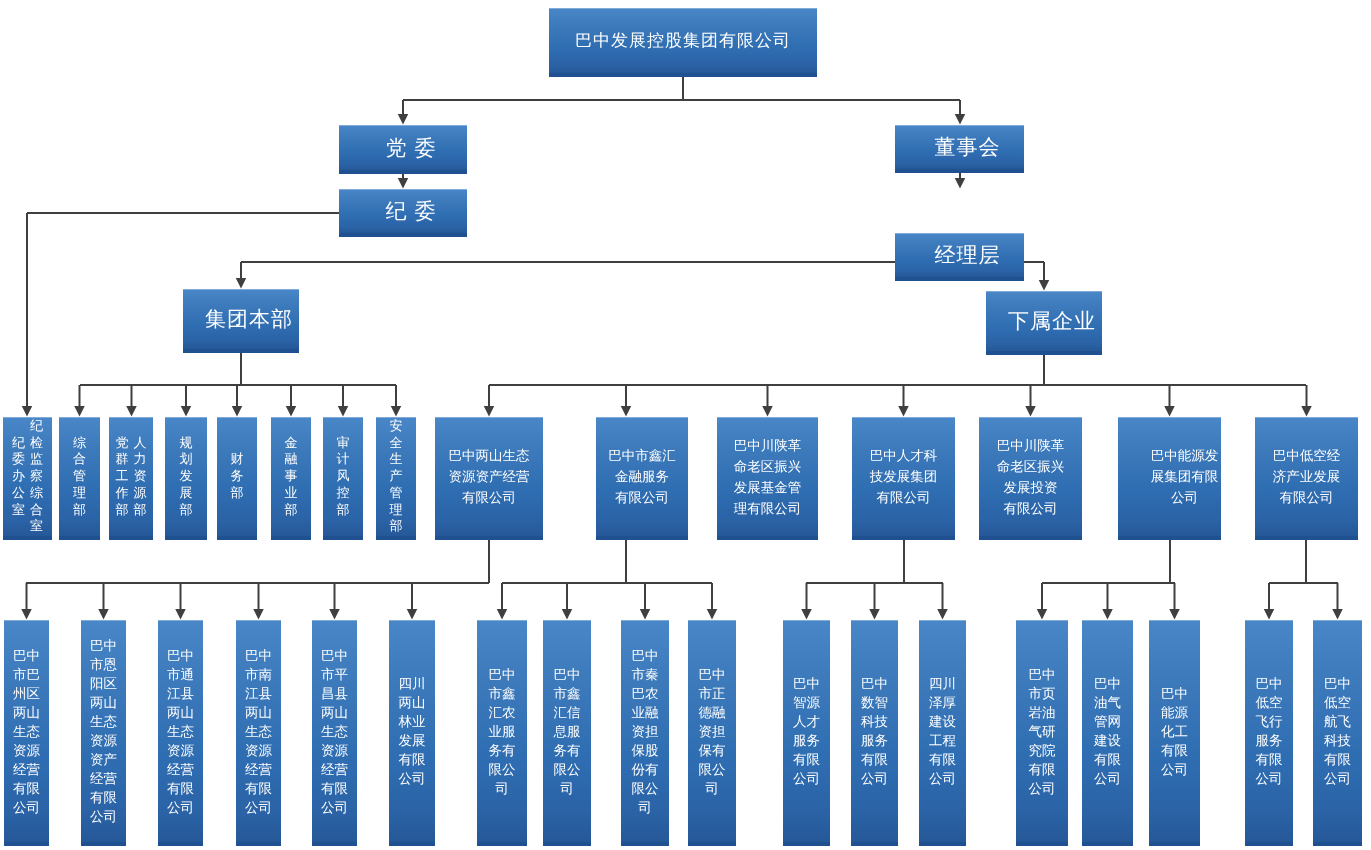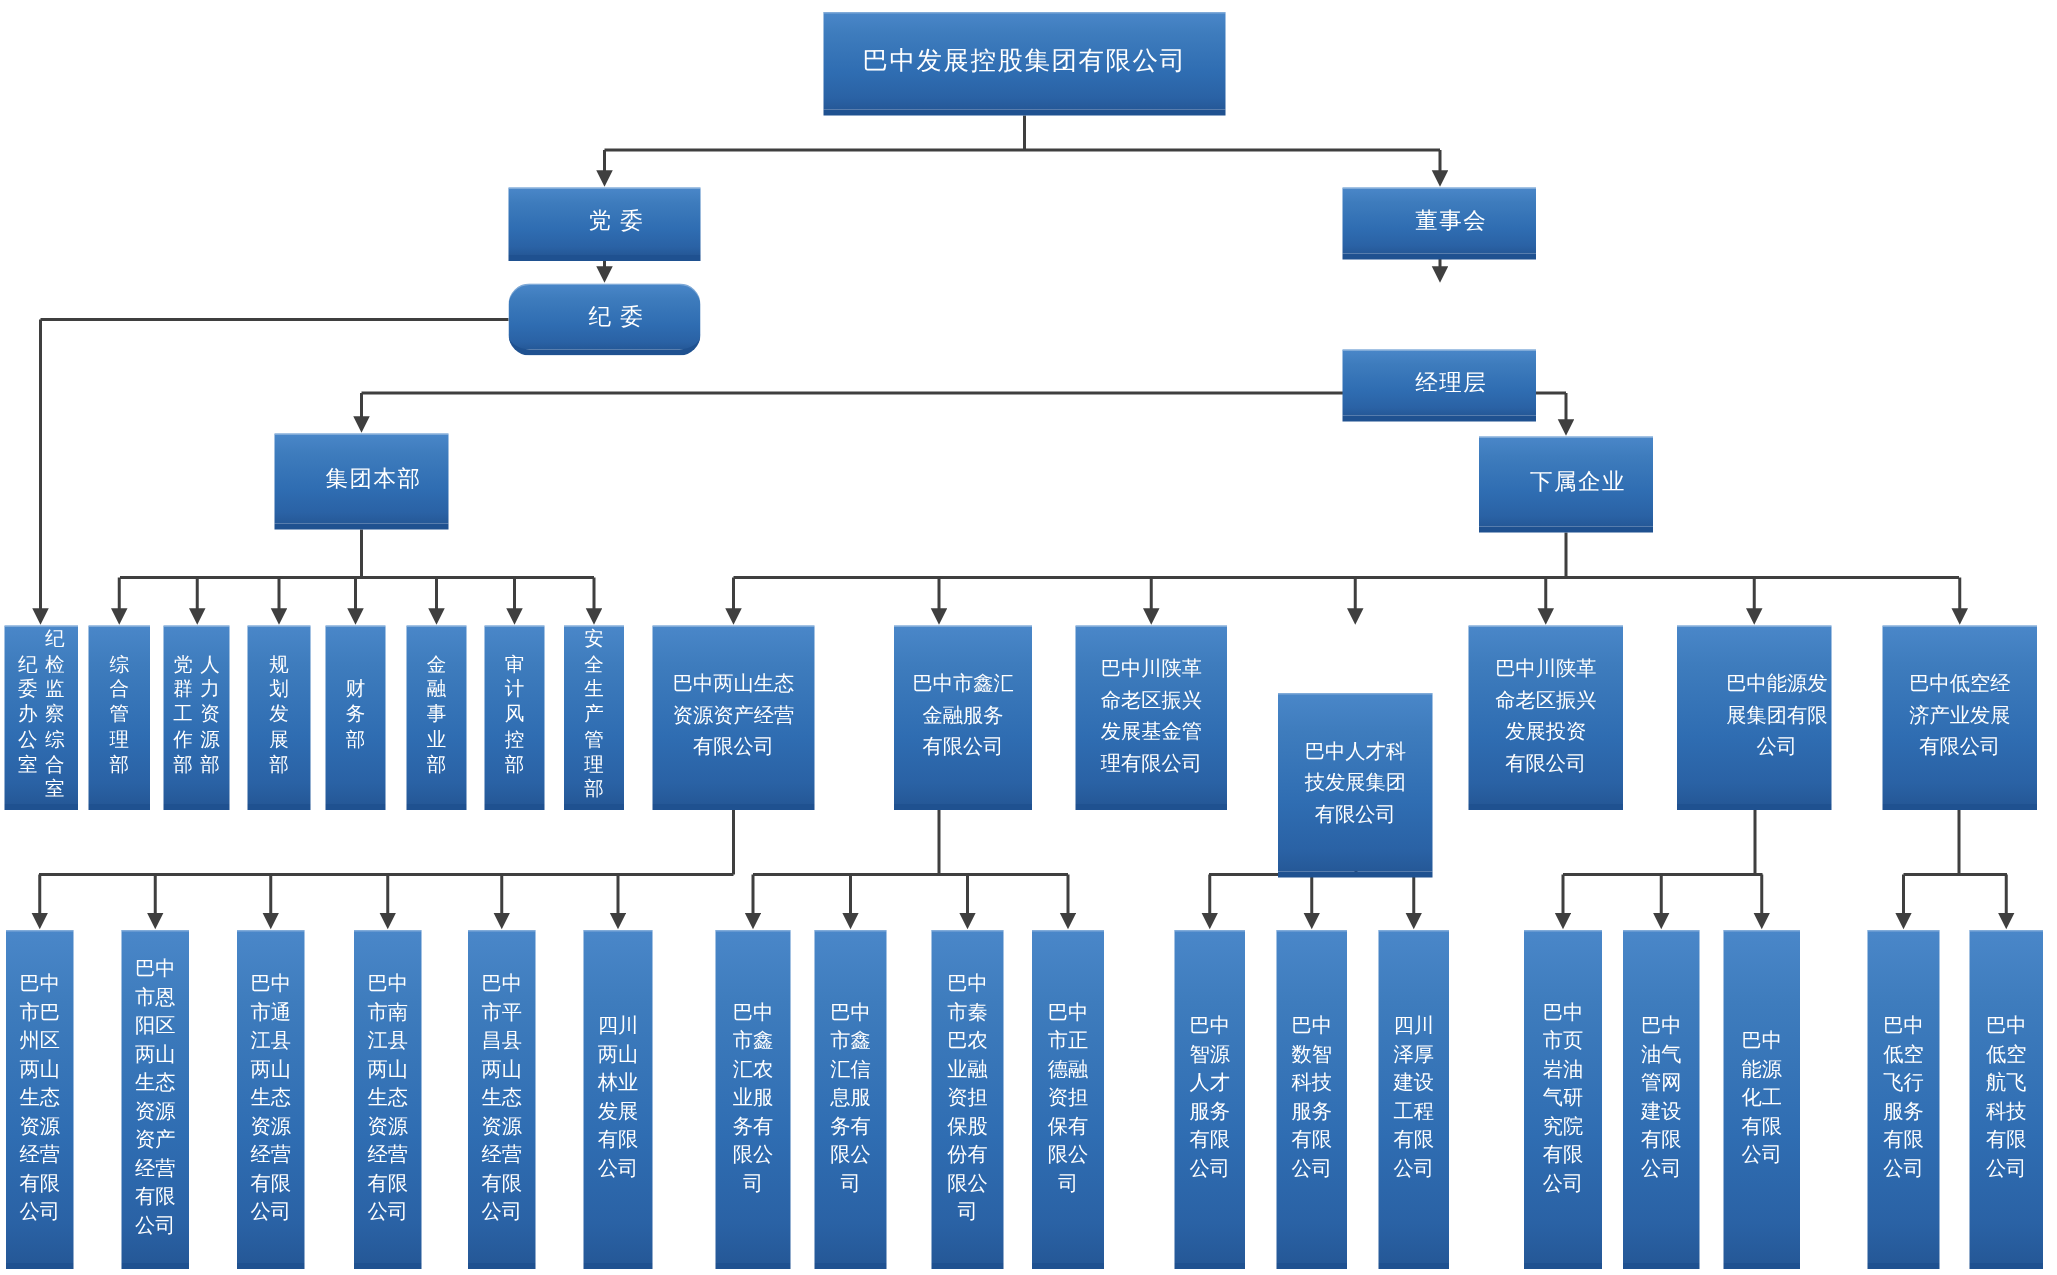--- a/index.html
+++ b/index.html
@@ -5,21 +5,21 @@
   html,body{margin:0;padding:0;background:#fff;}
   #stage{position:relative;width:1371px;height:850px;background:#ffffff;overflow:hidden;
          font-family:"Liberation Sans","DejaVu Sans",sans-serif;}
   #wires{position:absolute;left:0;top:0;width:1371px;height:850px;}
   .node{position:absolute;color:#fff;display:flex;align-items:center;justify-content:center;
         text-align:center;white-space:pre-line;
         background:linear-gradient(180deg,#4a87c9 0%,#3e7cbd 22%,#2f6db2 62%,#2a62a5 88%,#255897 100%);
         border-bottom:4px solid #1f5190;box-shadow:inset 0 1px 0 rgba(255,255,255,.3);
         box-sizing:border-box;}
   .root{font-size:17px;letter-spacing:1px;}
-  .lvl1{font-size:15px;letter-spacing:1px;padding-left:16px;}
+  .lvl1{font-size:21px;letter-spacing:1px;padding-left:16px;}
   .vtext{font-size:13px;line-height:16.8px;}
   .cols{gap:5px;}
   .cols span{white-space:pre-line;display:block;}
   .sub{font-size:13.5px;line-height:21px;}
   .child{font-size:13.5px;line-height:19px;}
 </style>
 </head>
 <body>
 
 <div id="stage">
@@ -80,21 +80,21 @@
       <line x1="1107.5" y1="583" x2="1107.5" y2="609" marker-end="url(#arr)"></line>
       <line x1="1174.5" y1="583" x2="1174.5" y2="609" marker-end="url(#arr)"></line>
       <line x1="1269" y1="583" x2="1269" y2="609" marker-end="url(#arr)"></line>
       <line x1="1337.5" y1="583" x2="1337.5" y2="609" marker-end="url(#arr)"></line>
     </g>
   </svg>
 
   <div class="node root" style="left:549px;top:8px;width:268px;height:69px;">巴中发展控股集团有限公司</div>
 
   <div class="node lvl1" style="left:339px;top:125px;width:128px;height:49px;">党 委</div>
-  <div class="node lvl1" style="left:339px;top:189px;width:128px;height:48px;border-radius:14px;">纪 委</div>
+  <div class="node lvl1" style="left:339px;top:189px;width:128px;height:48px;">纪 委</div>
 
   <div class="node lvl1" style="left:895px;top:125px;width:129px;height:48px;">董事会</div>
   <div class="node lvl1" style="left:895px;top:189px;width:129px;height:48px;margin-top:44px;">经理层</div>
 
   <div class="node lvl1" style="left:183px;top:289px;width:116px;height:64px;">集团本部</div>
   <div class="node lvl1" style="left:986px;top:291px;width:116px;height:64px;">下属企业</div>
 
   <div class="node vtext cols" style="left:3px;top:417px;width:49px;height:123px;">
     <span>纪
 委
@@ -155,21 +155,21 @@
   <div class="node sub" style="left:435px;top:417px;width:108px;height:123px;">巴中两山生态
 资源资产经营
 有限公司</div>
   <div class="node sub" style="left:580px;top:417px;width:92px;height:123px;margin-left:16px;">巴中市鑫汇
 金融服务
 有限公司</div>
   <div class="node sub" style="left:717px;top:417px;width:101px;height:123px;">巴中川陕革
 命老区振兴
 发展基金管
 理有限公司</div>
-  <div class="node sub" style="left:852px;top:417px;width:103px;height:123px;margin-top:45px;">巴中人才科
+  <div class="node sub" style="left:852px;top:417px;width:103px;height:123px;">巴中人才科
 技发展集团
 有限公司</div>
   <div class="node sub" style="left:979px;top:417px;width:103px;height:123px;">巴中川陕革
 命老区振兴
 发展投资
 有限公司</div>
   <div class="node sub" style="left:1118px;top:417px;width:103px;height:123px;padding-left:30px;">巴中能源发
 展集团有限
 公司</div>
   <div class="node sub" style="left:1255px;top:417px;width:103px;height:123px;">巴中低空经

